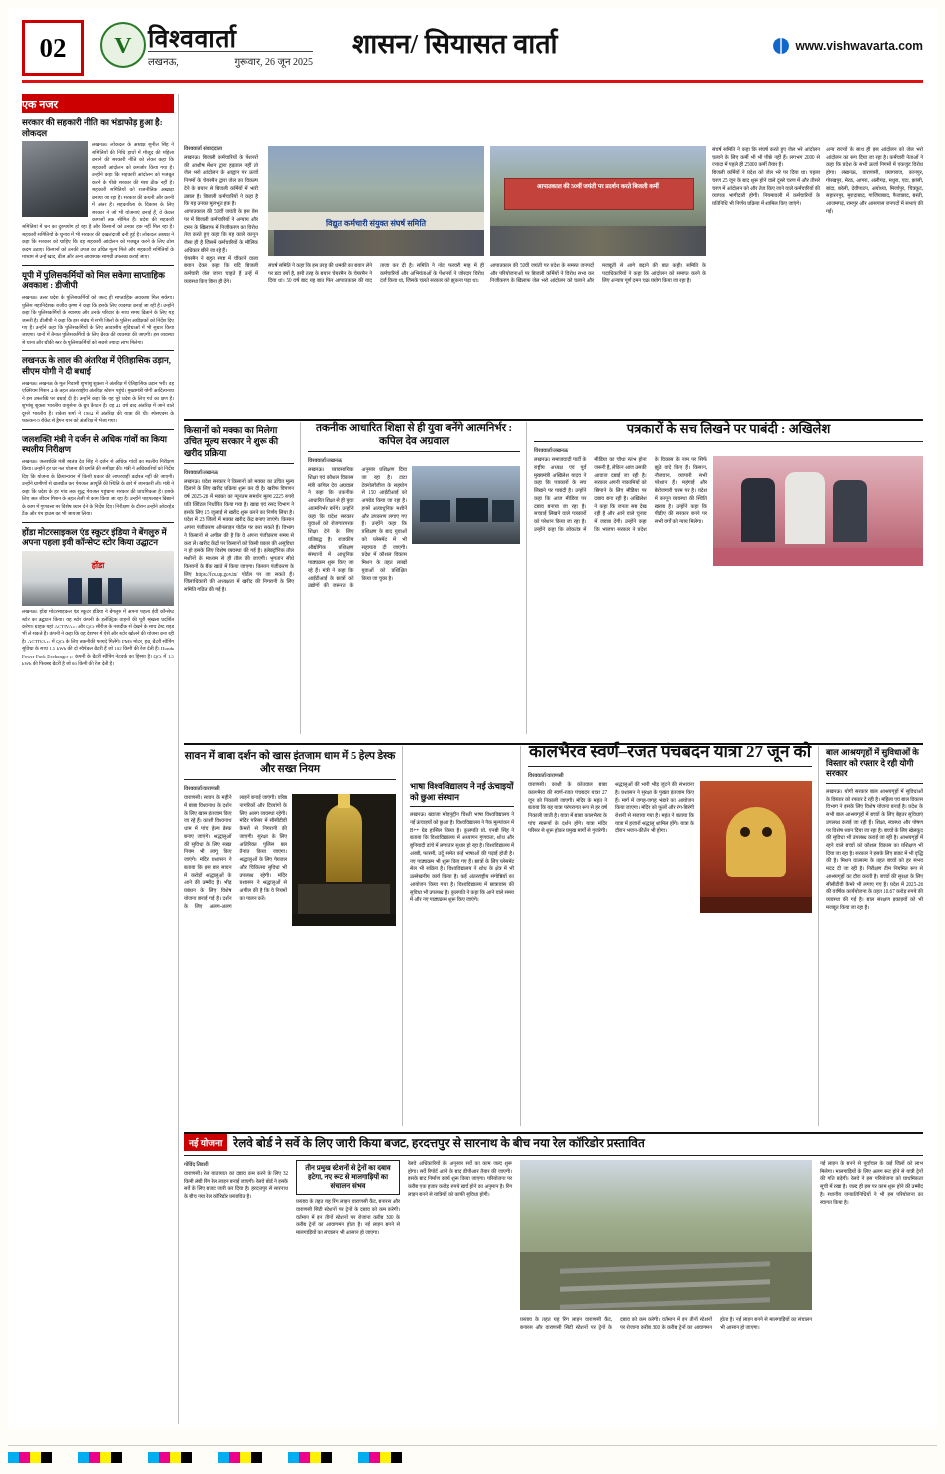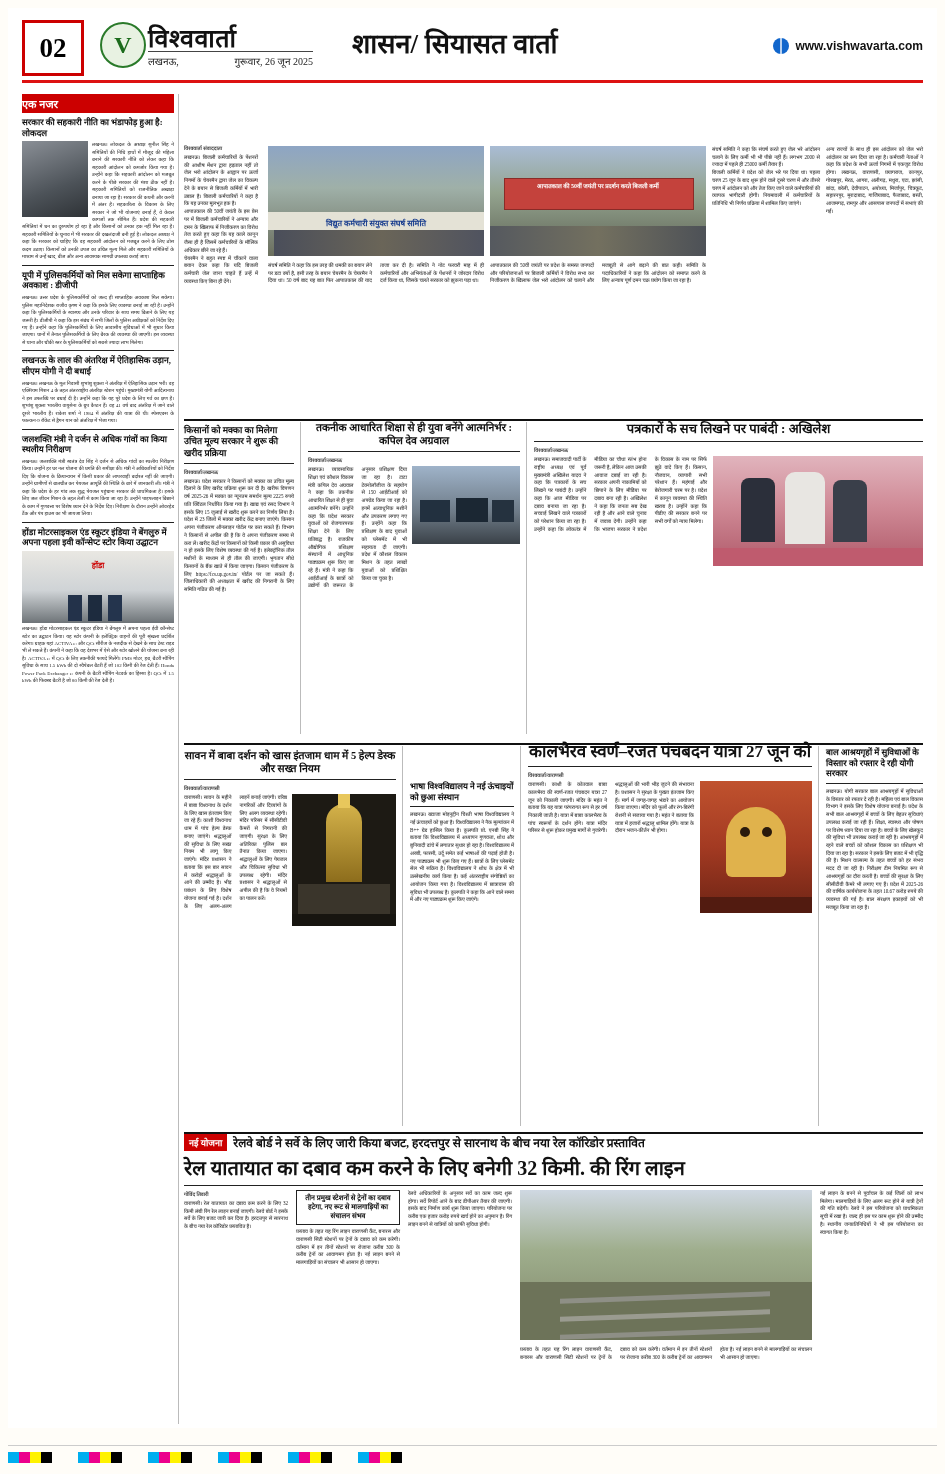--- a/index.html
+++ b/index.html
@@ -84,21 +84,21 @@
 
     <div class="sub-head">लखनऊ के लाल की अंतरिक्ष में ऐतिहासिक उड़ान, सीएम योगी ने दी बधाई</div>
     <div class="col-text" style="font-size:4.9px;">लखनऊ। लखनऊ के मूल निवासी शुभांशु शुक्ला ने अंतरिक्ष में ऐतिहासिक उड़ान भरी। वह एक्सियम मिशन 4 के तहत अंतरराष्ट्रीय अंतरिक्ष स्टेशन पहुंचे। मुख्यमंत्री योगी आदित्यनाथ ने इस उपलब्धि पर बधाई दी है। उन्होंने कहा कि यह पूरे प्रदेश के लिए गर्व का क्षण है। शुभांशु शुक्ला भारतीय वायुसेना के ग्रुप कैप्टन हैं। वह 41 वर्ष बाद अंतरिक्ष में जाने वाले दूसरे भारतीय हैं। राकेश शर्मा ने 1984 में अंतरिक्ष की यात्रा की थी। स्पेसएक्स के फाल्कन-9 रॉकेट से ड्रैगन यान को अंतरिक्ष में भेजा गया।</div>
     <hr class="hr-thin">
 
     <div class="sub-head">जलशक्ति मंत्री ने दर्जन से अधिक गांवों का किया स्थलीय निरीक्षण</div>
     <div class="col-text" style="font-size:4.9px;">लखनऊ। जलशक्ति मंत्री स्वतंत्र देव सिंह ने दर्जन से अधिक गांवों का स्थलीय निरीक्षण किया। उन्होंने हर घर नल योजना की प्रगति की समीक्षा की। मंत्री ने अधिकारियों को निर्देश दिए कि योजना के क्रियान्वयन में किसी प्रकार की लापरवाही बर्दाश्त नहीं की जाएगी। उन्होंने ग्रामीणों से बातचीत कर पेयजल आपूर्ति की स्थिति के बारे में जानकारी ली। मंत्री ने कहा कि प्रदेश के हर गांव तक शुद्ध पेयजल पहुंचाना सरकार की प्राथमिकता है। इसके लिए जल जीवन मिशन के तहत तेजी से काम किया जा रहा है। उन्होंने पाइपलाइन बिछाने के काम में गुणवत्ता पर विशेष ध्यान देने के निर्देश दिए। निरीक्षण के दौरान उन्होंने ओवरहेड टैंक और पंप हाउस का भी जायजा लिया।</div>
     <hr class="hr-thin">
 
     <div class="sub-head">होंडा मोटरसाइकल एंड स्कूटर इंडिया ने बेंगलुरु में अपना पहला इवी कॉन्सेप्ट स्टोर किया उद्घाटन</div>
-    <div class="photo" style="width:152px;height:72px;background:linear-gradient(180deg,#e9e7e2 0%,#cfd3d6 55%,#6e7478 100%);">
+    <div class="photo" style="width:152px;height:55px;background:linear-gradient(180deg,#e9e7e2 0%,#cfd3d6 55%,#6e7478 100%);">
       <div style="position:absolute;left:50%;top:8px;transform:translateX(-50%);font-size:8px;font-weight:bold;color:#c00;font-family:'Liberation Serif',serif;">होंडा</div>
       <div style="position:absolute;left:46px;bottom:2px;width:14px;height:26px;background:#23324a;"></div>
       <div style="position:absolute;left:66px;bottom:2px;width:14px;height:26px;background:#1d2b3e;"></div>
       <div style="position:absolute;left:86px;bottom:2px;width:14px;height:26px;background:#24344d;"></div>
     </div>
     <div class="col-text" style="font-size:4.9px;margin-top:2px;">लखनऊ। होंडा मोटरसाइकल एंड स्कूटर इंडिया ने बेंगलुरु में अपना पहला ईवी कॉन्सेप्ट स्टोर का उद्घाटन किया। यह स्टोर कंपनी के इलेक्ट्रिक वाहनों की पूरी श्रृंखला प्रदर्शित करेगा। ग्राहक यहां ACTIVA e: और QCt सीरीज के नजदीक से देखने के साथ टेस्ट राइड भी ले सकते हैं। कंपनी ने कहा कि वह देशभर में ऐसे और स्टोर खोलने की योजना बना रही है। ACTIVA e: में QCt के लिए तकनीकी फायदे मिलेंगे। PMS मोटर, हब, बैटरी स्वैपिंग सुविधा के साथ 1.5 kWh की दो स्वैपेबल बैटरी हैं जो 102 किमी की रेंज देती हैं। Honda Power Pack Exchanger e: कंपनी के बैटरी स्वैपिंग नेटवर्क का हिस्सा है। QCt में 1.5 kWh की फिक्स्ड बैटरी है जो 80 किमी की रेंज देती है।</div>
   </div>
 
 
   <div class="blk" style="left:176px;top:136px;width:739px;height:270px;">
@@ -213,21 +213,20 @@
     <div class="sub-head" style="font-size:8.5px;">बाल आश्रयगृहों में सुविधाओं के विस्तार को रफ्तार दे रही योगी सरकार</div>
     <hr class="hr-thin">
     <div class="col-text">लखनऊ। योगी सरकार बाल आश्रयगृहों में सुविधाओं के विस्तार को रफ्तार दे रही है। महिला एवं बाल विकास विभाग ने इसके लिए विशेष योजना बनाई है। प्रदेश के सभी बाल आश्रयगृहों में बच्चों के लिए बेहतर सुविधाएं उपलब्ध कराई जा रही हैं। शिक्षा, स्वास्थ्य और पोषण पर विशेष ध्यान दिया जा रहा है। बच्चों के लिए खेलकूद की सुविधा भी उपलब्ध कराई जा रही है। आश्रयगृहों में रहने वाले बच्चों को कौशल विकास का प्रशिक्षण भी दिया जा रहा है। सरकार ने इसके लिए बजट में भी वृद्धि की है। मिशन वात्सल्य के तहत बच्चों को हर संभव मदद दी जा रही है। निरीक्षण टीम नियमित रूप से आश्रयगृहों का दौरा करती है। बच्चों की सुरक्षा के लिए सीसीटीवी कैमरे भी लगाए गए हैं। प्रदेश में 2025-26 की वार्षिक कार्ययोजना के तहत 10.67 करोड़ रुपये की व्यवस्था की गई है। बाल संरक्षण इकाइयों को भी मजबूत किया जा रहा है।</div>
   </div>
 
   <div class="blk" style="left:176px;top:1124px;width:739px;height:290px;border-top:2px solid #111;">
     <div style="display:flex;align-items:center;gap:6px;">
       <span class="redbar">नई योजना</span>
       <span style="font-size:12px;font-weight:bold;color:#111;font-family:'Liberation Serif',serif;">रेलवे बोर्ड ने सर्वे के लिए जारी किया बजट, हरदत्तपुर से सारनाथ के बीच नया रेल कॉरिडोर प्रस्तावित</span>
     </div>
-    <div style="font-size:20px;font-weight:bold;color:#111;font-family:'Liberation Serif',serif;margin:3px 0 2px;">रेल यातायात का दबाव कम करने के लिए बनेगी 32 किमी. की रिंग लाइन</div>
     <hr class="hr-thin">
     <div style="position:relative;">
       <div style="position:absolute;left:0;top:0;width:104px;">
         <div class="byline">गोविंद तिवारी</div>
         <div class="col-text">वाराणसी। रेल यातायात का दबाव कम करने के लिए 32 किमी लंबी रिंग रेल लाइन बनाई जाएगी। रेलवे बोर्ड ने इसके सर्वे के लिए बजट जारी कर दिया है। हरदत्तपुर से सारनाथ के बीच नया रेल कॉरिडोर प्रस्तावित है।</div>
       </div>
       <div style="position:absolute;left:112px;top:0;width:104px;">
         <div style="font-size:7px;font-weight:bold;color:#111;border:1px solid #222;padding:3px;text-align:center;line-height:1.3;font-family:'Liberation Serif',serif;margin-bottom:3px;">तीन प्रमुख स्टेशनों से ट्रेनों का दबाव हटेगा, नए रूट से मालगाड़ियों का संचालन संभव</div>
         <div class="col-text">प्रस्ताव के तहत यह रिंग लाइन वाराणसी कैंट, बनारस और वाराणसी सिटी स्टेशनों पर ट्रेनों के दबाव को कम करेगी। वर्तमान में इन तीनों स्टेशनों पर रोजाना करीब 300 के करीब ट्रेनों का आवागमन होता है। नई लाइन बनने से मालगाड़ियों का संचालन भी आसान हो जाएगा।</div>
       </div>

